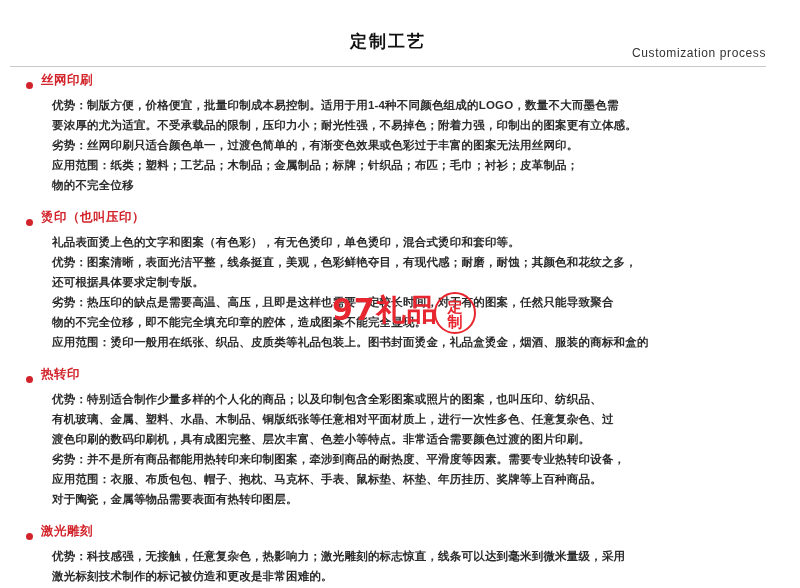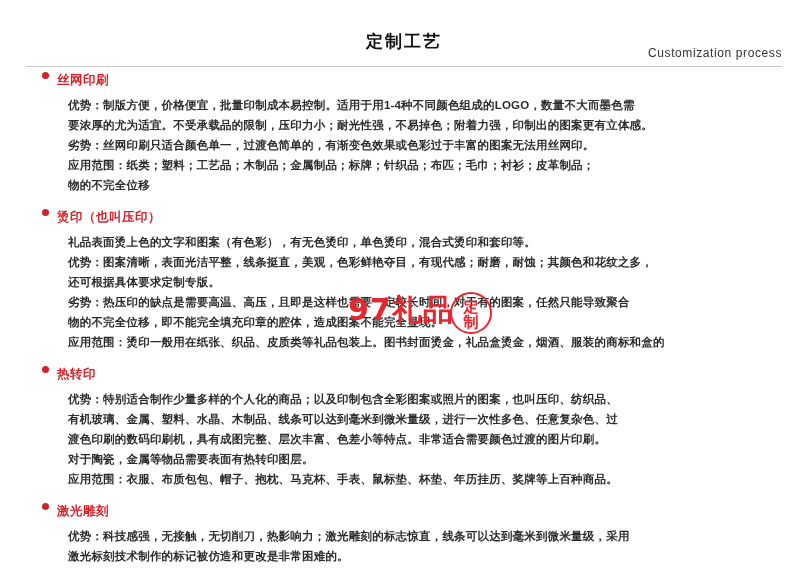--- a/index.html
+++ b/index.html
@@ -13,21 +13,20 @@
     font-family: "Liberation Sans", sans-serif;
     color: #222;
     position: relative;
     overflow: hidden;
   }
   .page {
     position: relative;
     width: 776px;
     height: 588px;
     box-sizing: border-box;
-    margin-left: 16px;
   }
   .header {
     position: relative;
     height: 62px;
   }
   .header-title {
     position: absolute;
     left: 0;
     right: 0;
     top: 30px;
@@ -60,21 +59,21 @@
     right: 0;
     bottom: 0;
     padding: 0 12px;
     box-sizing: border-box;
   }
   .section {
     margin-bottom: 14px;
   }
   .sec-title {
     display: flex;
-    align-items: flex-start;
+    align-items: flex-end;
     margin-bottom: 7px;
   }
   .bullet {
     width: 7px;
     height: 7px;
     border-radius: 50%;
     background: #d2232a;
     margin-right: 8px;
     margin-left: 14px;
     flex: 0 0 auto;
@@ -171,32 +170,33 @@
       <p class="para">物的不完全位移，即不能完全填充印章的腔体，造成图案不能完全显现。</p>
       <p class="para">应用范围：烫印一般用在纸张、织品、皮质类等礼品包装上。图书封面烫金，礼品盒烫金，烟酒、服装的商标和盒的</p>
     </div>
 
     <div class="section">
       <div class="sec-title">
         <span class="bullet"></span>
         <span class="sec-title-text">热转印</span>
       </div>
       <p class="para">优势：特别适合制作少量多样的个人化的商品；以及印制包含全彩图案或照片的图案，也叫压印、纺织品、</p>
-      <p class="para">有机玻璃、金属、塑料、水晶、木制品、线条可以达到毫米到微米量级，进行一次性多色、任意复杂色、过</p>
+      <p class="para">有机玻璃、金属、塑料、水晶、木制品、铜版纸张等任意相对平面材质上，进行一次性多色、任意复杂色、过</p>
       <p class="para">渡色印刷的数码印刷机，具有成图完整、层次丰富、色差小等特点。非常适合需要颜色过渡的图片印刷。</p>
+      <p class="para">劣势：并不是所有商品都能用热转印来印制图案，牵涉到商品的耐热度、平滑度等因素。需要专业热转印设备，</p>
+      <p class="para">应用范围：衣服、布质包包、帽子、抱枕、马克杯、手表、鼠标垫、杯垫、年历挂历、奖牌等上百种商品。</p>
       <p class="para">对于陶瓷，金属等物品需要表面有热转印图层。</p>
-      <p class="para">应用范围：衣服、布质包包、帽子、抱枕、马克杯、手表、鼠标垫、杯垫、年历挂历、奖牌等上百种商品。</p>
     </div>
 
     <div class="section">
       <div class="sec-title">
         <span class="bullet"></span>
         <span class="sec-title-text">激光雕刻</span>
       </div>
-      <p class="para">优势：科技感强，无接触，无切削刀，热影响力；激光雕刻的标志惊直，线条可以达到毫米到微米量级，采用</p>
+      <p class="para">优势：科技感强，无接触，任意复杂色，热影响力；激光雕刻的标志惊直，线条可以达到毫米到微米量级，采用</p>
       <p class="para">激光标刻技术制作的标记被仿造和更改是非常困难的。</p>
 
     </div>
 
   </div>
 
   <div class="watermark">
     <div class="wm-text">97礼品</div>
     <div class="wm-badge">
       <span>定</span>

